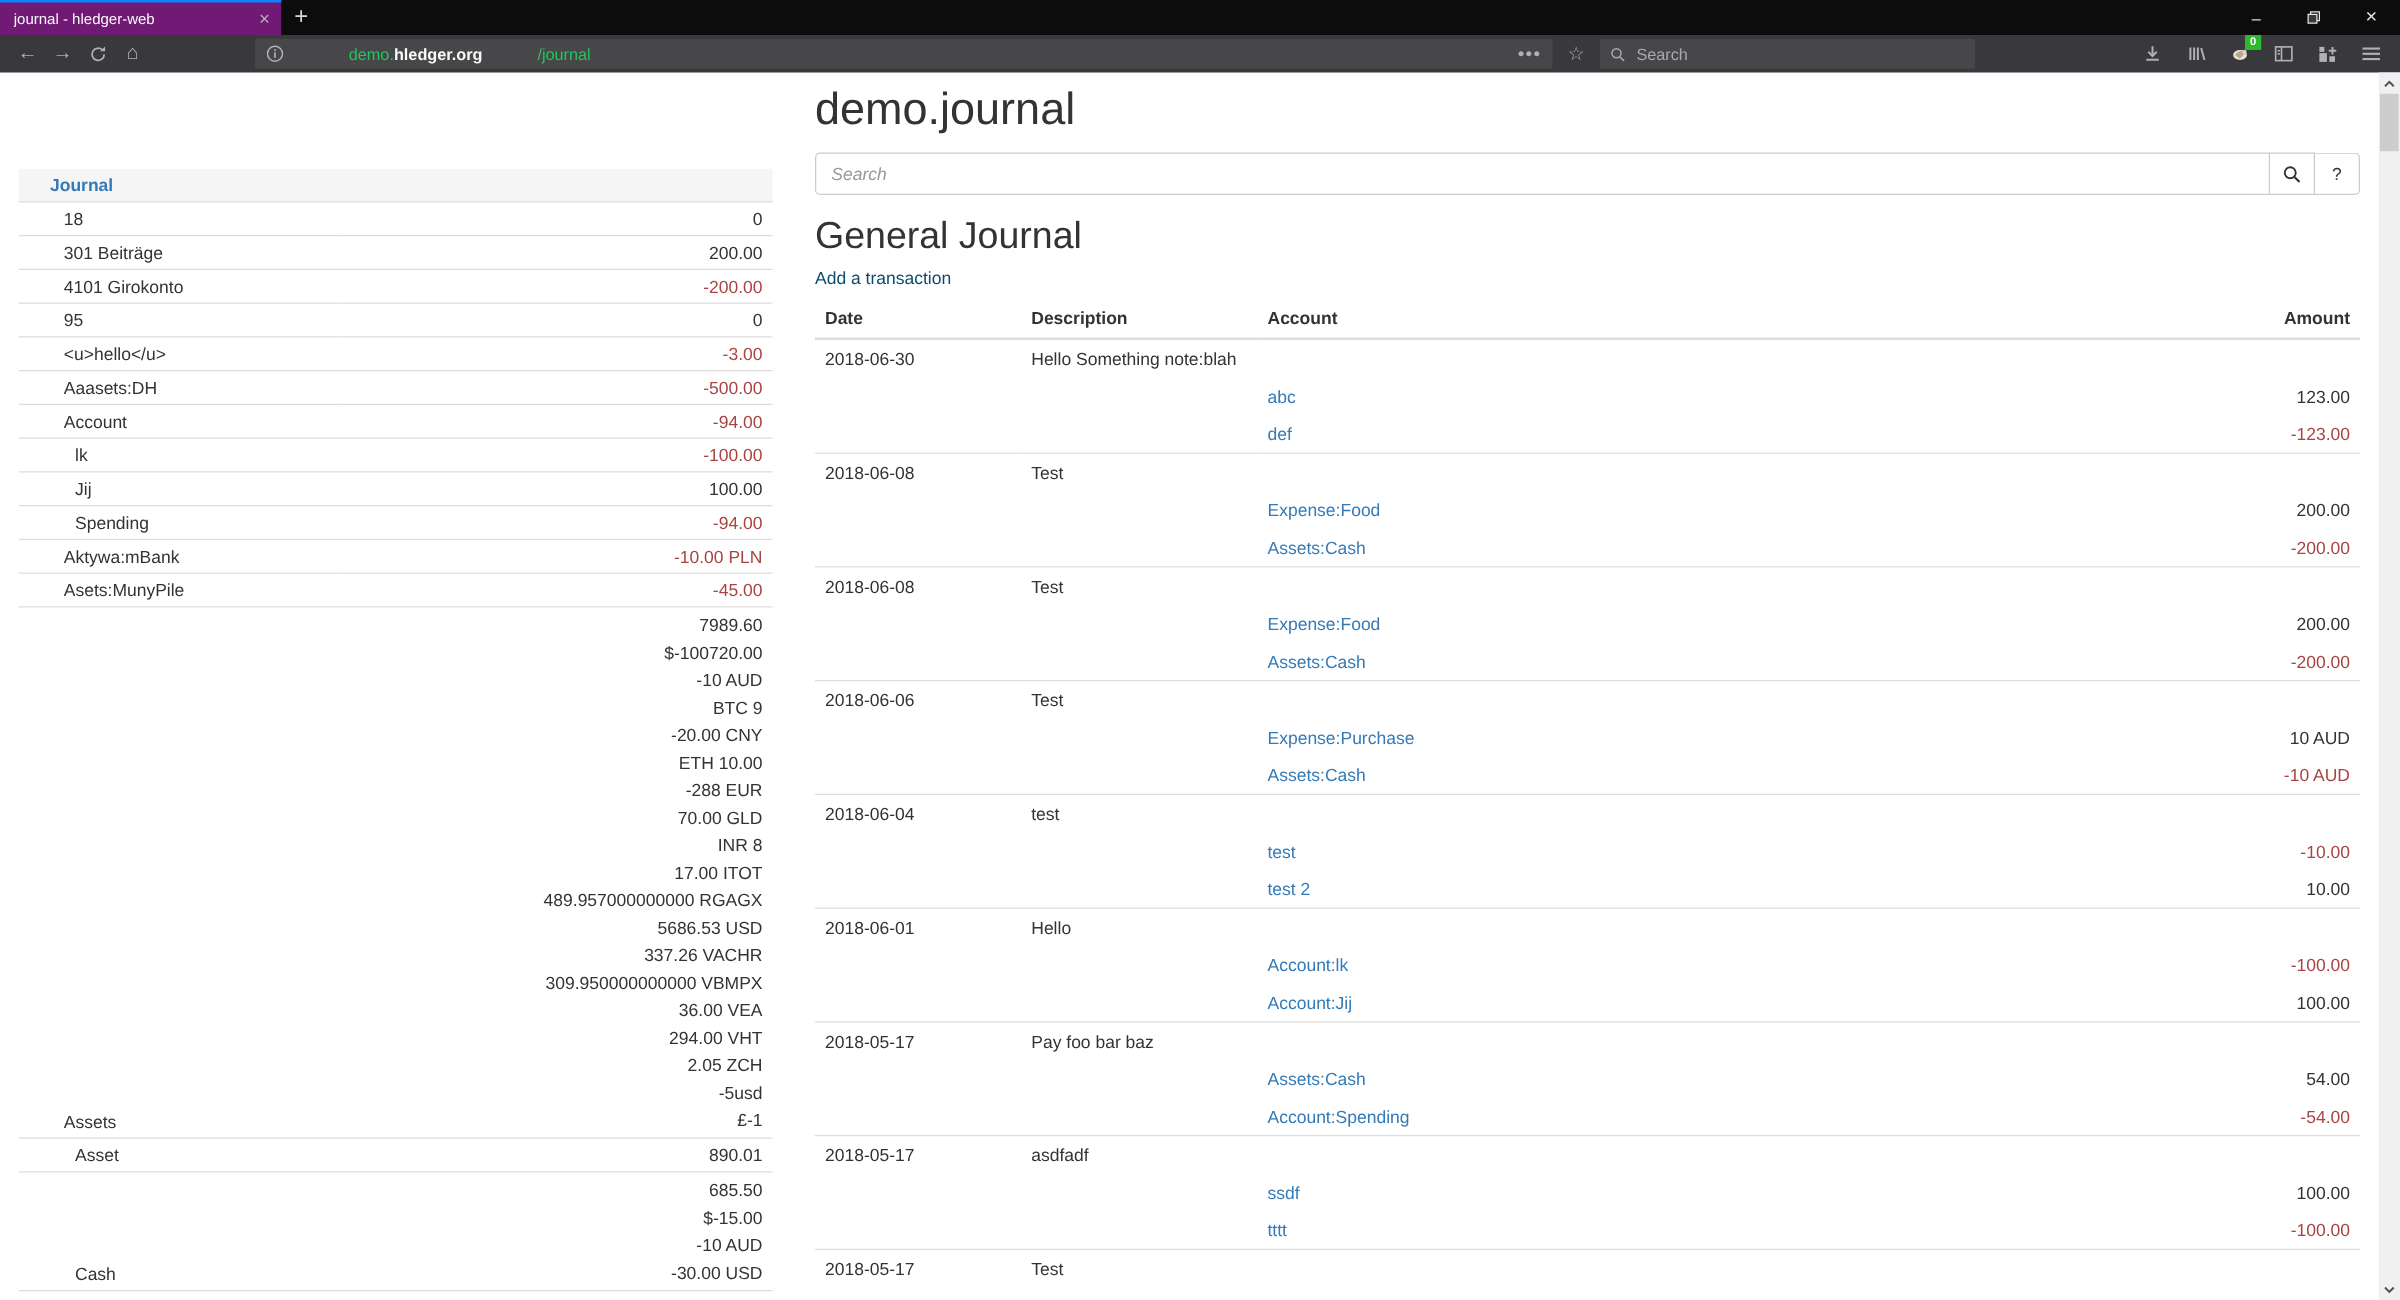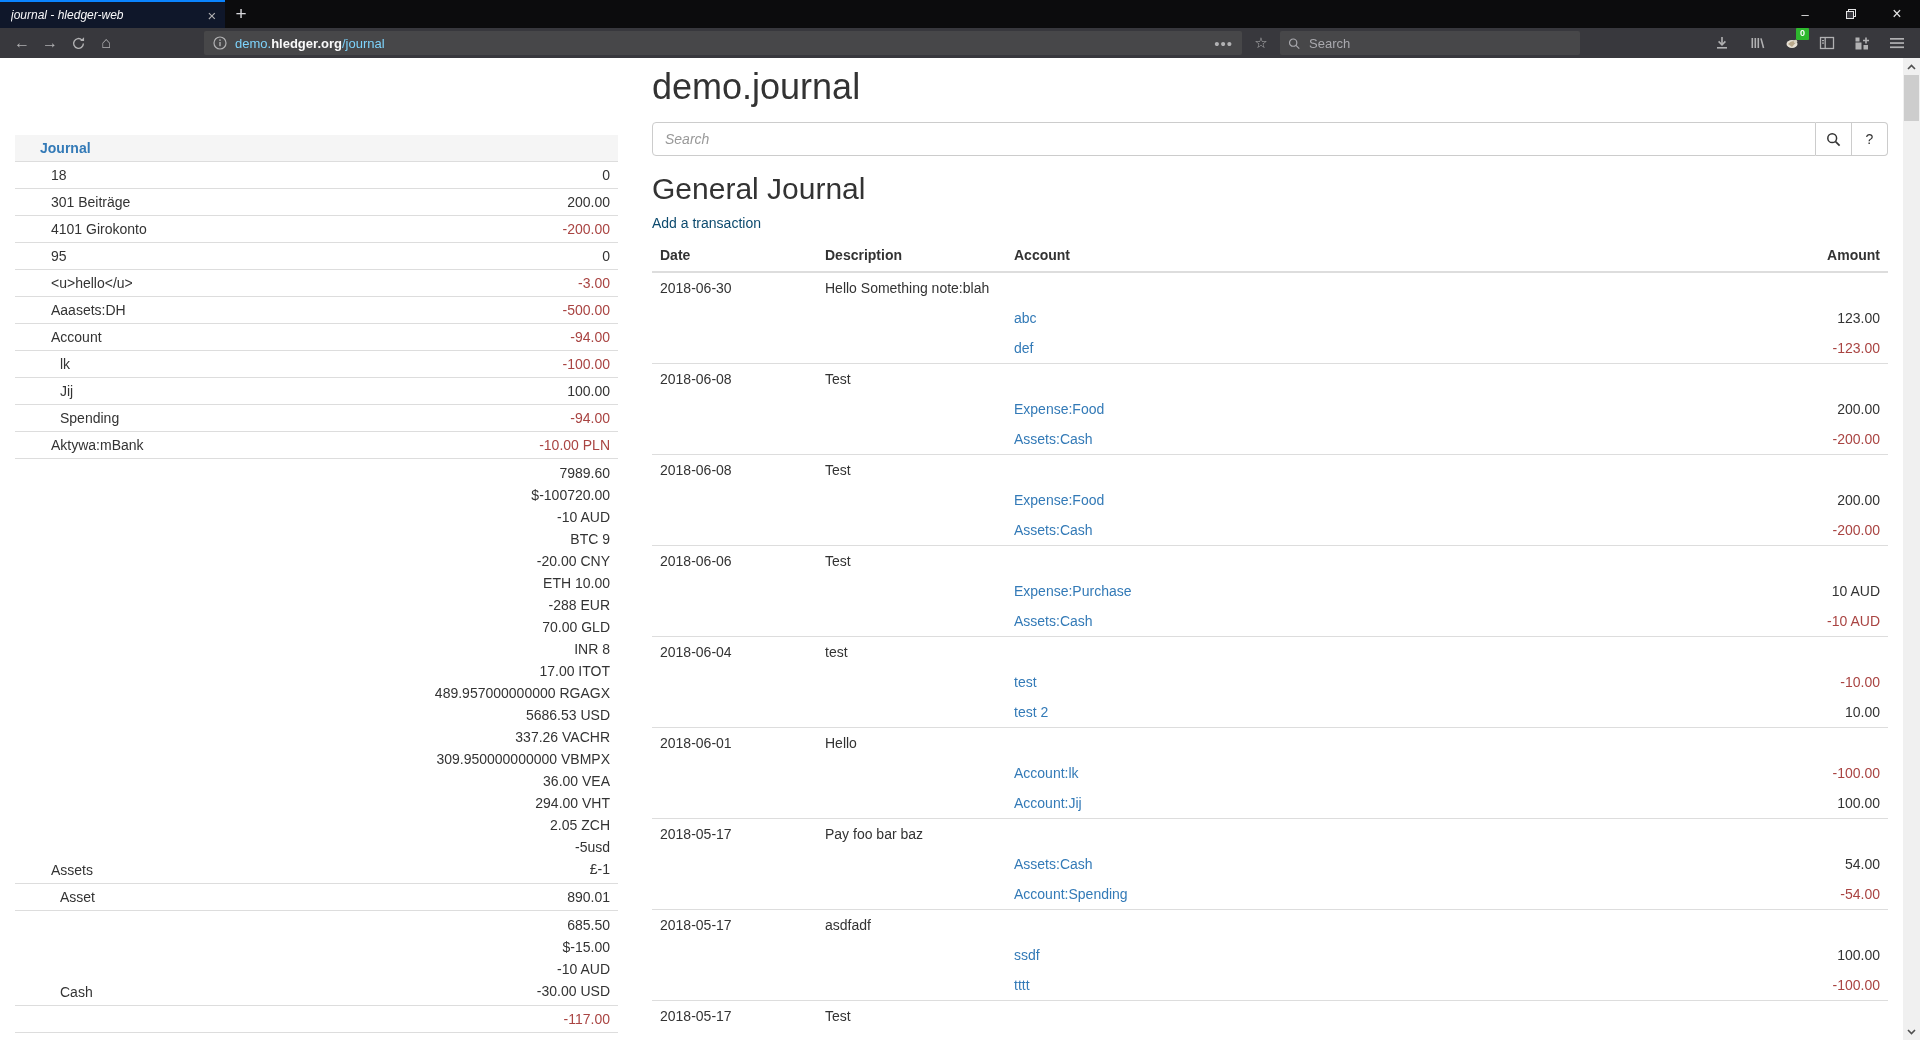--- a/index.html
+++ b/index.html
@@ -1,36 +1,36 @@
 <!DOCTYPE html>
 <html><head>
 <meta charset="utf-8">
 <style>
   * { box-sizing: border-box; }
   html,body { margin:0; padding:0; width:1920px; height:1040px; overflow:hidden;
               font-family:"Liberation Sans", sans-serif; background:#fff; }
 
   
   .titlebar { height:28px; background:#0c0c0d; display:flex; align-items:stretch; }
-  .tab { width:225px; background:#0f172a; border-top:2px solid #0a84ff; display:flex;
-         align-items:center; gap:8px; padding:0 9px 0 11px;font-style:italic; }
+  .tab { width:225px; background:#701a75; border-top:2px solid #0a84ff; display:flex;
+         align-items:center; gap:8px; padding:0 9px 0 11px; }
   .tab-title { flex:1; color:#f9f9fa; font-size:12px; white-space:nowrap; overflow:hidden; }
   .tab-close { color:#b1b1b3; font-size:15px; line-height:1; }
   .newtab { width:32px; display:flex; align-items:center; justify-content:center;
             color:#d7d7db; font-size:19px; }
   .tb-spacer { flex:1; }
   .win-btn { width:46px; display:flex; align-items:center; justify-content:center;
              color:#e6e6e6; font-size:13px; }
 
   .toolbar { height:30px; background:#38383d; display:flex; align-items:center; padding:0 8px; }
   .nav-icon { width:28px; height:26px; display:flex; align-items:center; justify-content:center;
               color:#b1b1b3; font-size:16px; flex:none; }
   .urlbar { height:24px; width:1038px; margin-left:84px; background:#474749; border-radius:2px;
             display:flex; align-items:center; gap:8px; padding:0 9px; font-size:13px; flex:none; }
-  .url-dim { color:#7dd3fc; } .url-strong { color:#f9f9fa; font-weight:bold; }
+  .url-dim { color:#22c55e;margin-left:44px; } .url-strong { color:#f9f9fa; font-weight:bold; }
   .url-spacer { flex:1; }
   .overflow-dots { color:#b1b1b3; font-size:15px; letter-spacing:1px; }
   .star { width:26px; text-align:center; color:#b1b1b3; font-size:15px; flex:none; margin-left:6px; }
   .tb-search { height:24px; width:300px; margin-left:6px; background:#474749; border-radius:2px;
                display:flex; align-items:center; gap:7px; padding:0 8px; flex:none; }
   .tb-search input { background:transparent; border:none; outline:none; color:#d7d7db;
                      font-size:13px; width:100%; font-family:"Liberation Sans",sans-serif; }
   .tb-search input::placeholder { color:#a9a9ae; opacity:1; }
   .right-icons { margin-left:auto; display:flex; align-items:center; gap:5px; }
   .ricon { width:30px; height:26px; display:flex; align-items:center; justify-content:center; position:relative; }
@@ -237,20 +237,24 @@
             </tr>
             <tr>
               <td class="name-cell ind1"><a class="acct-link" href="#">Spending</a></td>
               <td class="amt neg">-94.00</td>
             </tr>
             <tr>
               <td class="name-cell"><a class="acct-link" href="#">Aktywa:mBank</a></td>
               <td class="amt neg">-10.00 PLN</td>
             </tr>
             <tr>
+              <td class="name-cell"><a class="acct-link" href="#">Asets:MunyPile</a></td>
+              <td class="amt neg">-45.00</td>
+            </tr>
+            <tr>
               <td class="name-cell"><a class="acct-link" href="#">Assets</a></td>
               <td class="amt">
                 <div class="amount-line">7989.60</div>
                 <div class="amount-line">$-100720.00</div>
                 <div class="amount-line">-10 AUD</div>
                 <div class="amount-line">BTC 9</div>
                 <div class="amount-line">-20.00 CNY</div>
                 <div class="amount-line">ETH 10.00</div>
                 <div class="amount-line">-288 EUR</div>
                 <div class="amount-line">70.00 GLD</div>

